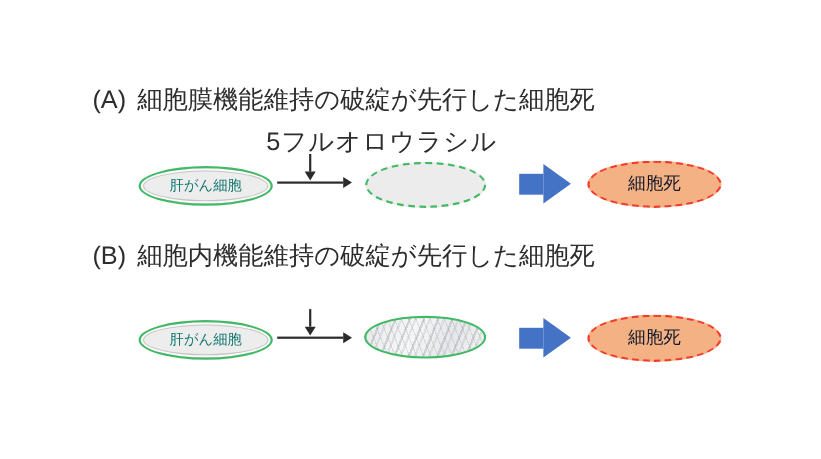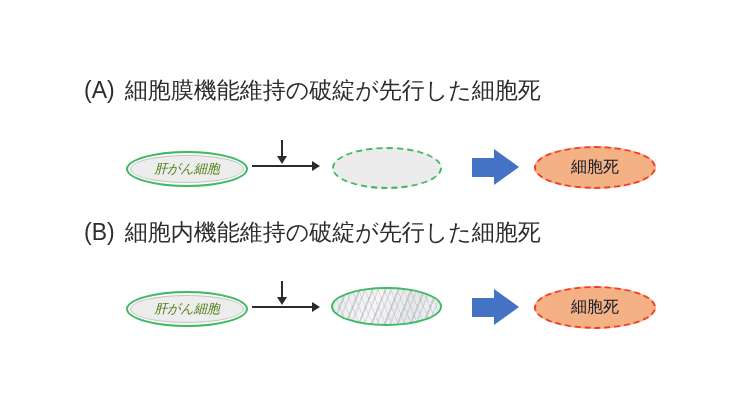--- a/index.html
+++ b/index.html
@@ -48,22 +48,21 @@
     display:flex;
     align-items:center;
     justify-content:center;
     white-space:nowrap;
   }
   .cell-src{
     background:var(--gray-fill);
     border:2px solid var(--green);
     box-shadow:inset 0 0 0 2px #fcfcfc, inset 0 0 0 3px #c4c4c4;
     font-size:13px;
-    color:#4d7c0f;
-    font-style:italic;
+    color:#0f766e;
   }
   .cell-dashed{
     background:#ececec;
     border:2px dashed var(--green);
   }
   .cell-textured{
     border:2px solid var(--green);
     background-color:#f0f1f2;
     background-image:
       repeating-linear-gradient(112deg, rgba(150,155,162,0.38) 0 2px, rgba(255,255,255,0) 2px 5px, rgba(175,180,188,0.30) 5px 7px, rgba(255,255,255,0) 7px 12px),
@@ -101,20 +100,21 @@
 </head>
 <body>
 
 <div class="stage">
 
   <div class="title-row" style="left:84px;top:77px;">
     <span>(A)</span>
     <span>細胞膜機能維持の破綻が先行した細胞死</span>
   </div>
 
+  <div class="drug-label" style="left:197px;top:115px;">5フルオロウラシル</div>
 
   <div class="cell cell-src" style="left:126px;top:151px;width:122px;height:36px;">
     <span>肝がん細胞</span>
   </div>
 
   <div class="vline" style="left:281px;top:140px;height:16px;"></div>
   <div class="head-down" style="left:277px;top:156px;"></div>
 
   <div class="hline" style="left:252px;top:165px;width:60px;"></div>
   <div class="head-right" style="left:312px;top:161px;"></div>

